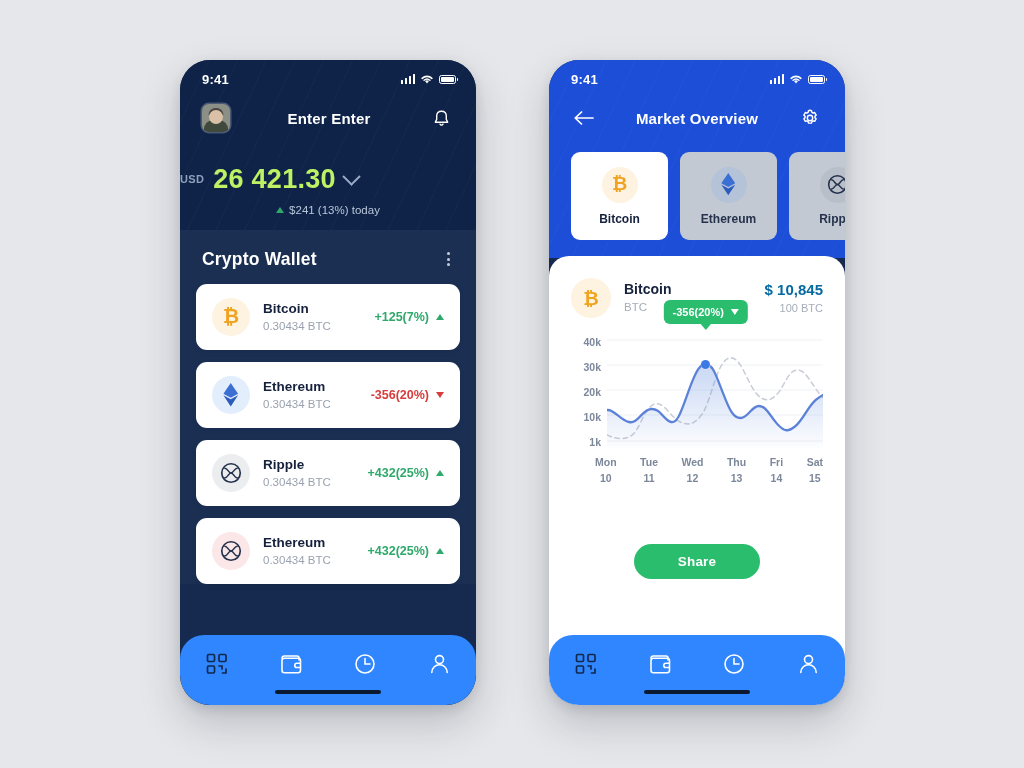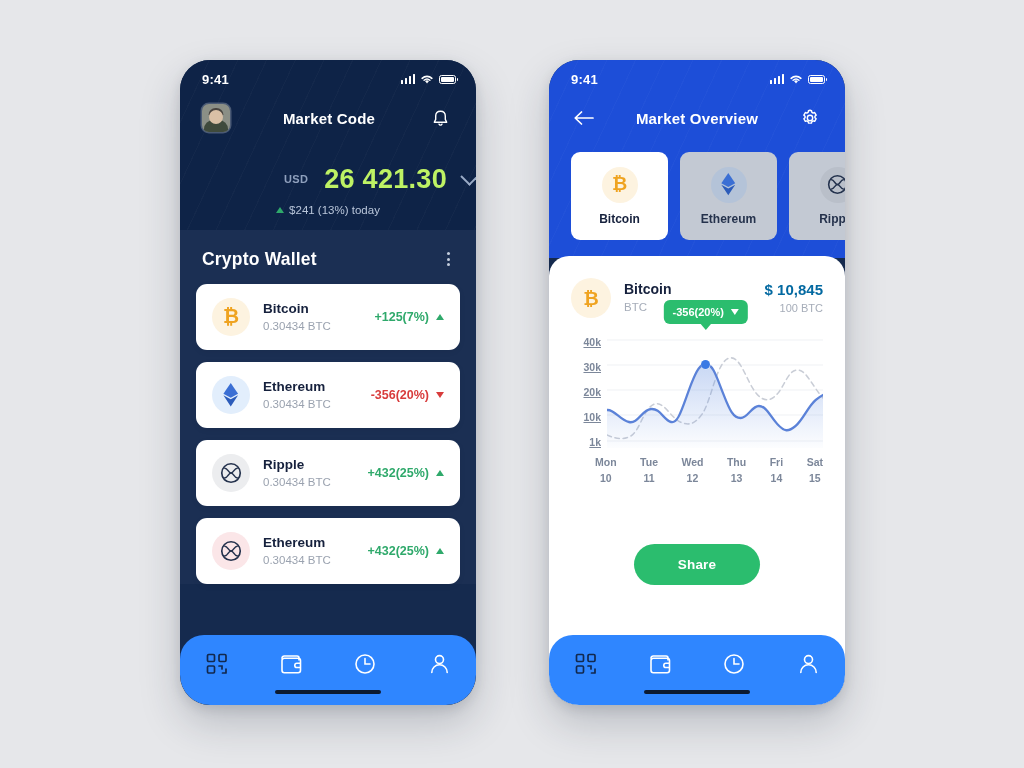--- a/index.html
+++ b/index.html
@@ -60,21 +60,21 @@
     width:28px;height:28px;border-radius:7px;overflow:hidden;flex:0 0 auto;
     background:#8b8f86;position:relative;box-shadow:0 0 0 1.5px rgba(255,255,255,.25);
   }
   .avatar .face{position:absolute;left:50%;top:20%;transform:translateX(-50%);width:14px;height:14px;border-radius:50%;background:#d9c0a6;}
   .avatar .hair{position:absolute;left:50%;top:14%;transform:translateX(-50%);width:15px;height:7px;border-radius:7px 7px 0 0;background:#4a4540;}
   .avatar .body{position:absolute;left:50%;bottom:0;transform:translateX(-50%);width:24px;height:12px;border-radius:9px 9px 0 0;background:#3f4a3c;}
   .nav-title{font-size:15px;font-weight:bold;color:#fff;letter-spacing:.2px;}
   .icon-btn{width:26px;height:26px;display:flex;align-items:center;justify-content:center;}
 
   .balance-block{text-align:center;position:relative;z-index:2;padding-top:22px;}
-  .balance-line{display:flex;align-items:center;justify-content:flex-end;gap:16px;}
+  .balance-line{display:flex;align-items:center;justify-content:flex-start;gap:9px;}
   .bal-cur{font-size:11px;color:#8fa0bd;font-weight:bold;letter-spacing:.3px;align-self:flex-start;margin-top:9px;}
   .bal-amt{font-size:27px;font-weight:bold;color:#bef264;letter-spacing:.3px;}
   .chev{width:11px;height:11px;border-right:2px solid #9aabc6;border-bottom:2px solid #9aabc6;transform:rotate(45deg) translate(-2px,-2px);}
   .bal-sub{margin-top:9px;font-size:11.5px;color:#b9c6da;display:flex;align-items:center;justify-content:center;gap:5px;}
   .tri-up{width:0;height:0;border-left:4.5px solid transparent;border-right:4.5px solid transparent;border-bottom:6px solid #2fa96b;}
   .tri-dn{width:0;height:0;border-left:4.5px solid transparent;border-right:4.5px solid transparent;border-top:6px solid #d83c3c;}
 
   .wallet-body{background:#1b2f53;flex:1;position:relative;}
   .section-head{
     display:flex;align-items:center;justify-content:space-between;
@@ -142,21 +142,21 @@
   .mc-name .nm{font-size:14px;font-weight:bold;color:#16213d;line-height:1.35;}
   .mc-name .sym{font-size:11.5px;color:#a6adb9;line-height:1.45;}
   .mc-price{text-align:right;}
   .mc-price .pr{font-size:15px;font-weight:bold;color:#0369a1;line-height:1.35;}
   .mc-price .qty{font-size:11px;color:#a6adb9;line-height:1.5;}
 
   .chart-wrap{position:relative;margin-top:18px;height:152px;}
   .y-axis{
     position:absolute;left:0;top:0;height:112px;width:30px;
     display:flex;flex-direction:column;justify-content:space-between;
-    font-size:10.5px;color:#7c879a;font-weight:bold;text-align:right;text-decoration:underline;
+    font-size:10.5px;color:#7c879a;font-weight:bold;text-align:right;
   }
   .plot{position:absolute;left:36px;right:0;top:0;height:112px;}
   .x-axis{
     position:absolute;left:24px;right:0;top:118px;
     display:flex;justify-content:space-between;
     font-size:10.5px;color:#7c879a;font-weight:bold;text-align:center;
   }
   .x-axis div span{display:block;line-height:1.55;}
   .tooltip{
     position:absolute;background:#2bbd6e;color:#fff;border-radius:6px;
@@ -164,21 +164,21 @@
     white-space:nowrap;z-index:5;
   }
   .tooltip .caret{width:0;height:0;border-left:4.5px solid transparent;border-right:4.5px solid transparent;border-top:6px solid #fff;}
   .tooltip::after{content:"";position:absolute;left:50%;transform:translateX(-50%);bottom:-6px;width:0;height:0;border-left:6px solid transparent;border-right:6px solid transparent;border-top:7px solid #2bbd6e;}
 
   .share-wrap{position:absolute;left:0;right:0;top:288px;display:flex;justify-content:center;}
   .share-btn{
     background:#2bbd6e;color:#fff;border:none;
     font-family:"Liberation Sans", sans-serif;
     font-size:13.5px;font-weight:bold;letter-spacing:.2px;
-    padding:0 44px;height:41px;border-radius:21px;cursor:pointer;
+    padding:0 44px;height:35px;border-radius:21px;cursor:pointer;
   }
 </style>
 </head>
 <body>
 
 <div class="stage">
 
   <div class="phone" id="phone-wallet">
 
     <div class="wallet-top">
@@ -199,21 +199,21 @@
           <span class="batt"></span>
         </div>
       </div>
 
       <div class="navrow">
         <div class="avatar">
           <span class="body"></span>
             <span class="hair"></span>
             <span class="face"></span>
         </div>
-        <div class="nav-title">Market Code</div>
+        <div class="nav-title">Enter Enter</div>
         <div class="icon-btn">
           <svg width="17" height="19" viewBox="0 0 17 19">
             <path d="M8.5 2.2 C5.4 2.2 3.7 4.3 3.7 7.1 v3.3 L2.3 13.2 h12.4 L13.3 10.4 V7.1 C13.3 4.3 11.6 2.2 8.5 2.2 Z" fill="none" stroke="#fff" stroke-width="1.4" stroke-linejoin="round"></path>
             <path d="M7 15.1 a1.6 1.6 0 0 0 3 0" fill="none" stroke="#fff" stroke-width="1.4" stroke-linecap="round"></path>
           </svg>
         </div>
       </div>
 
       <div class="balance-block">
         <div class="balance-line">

